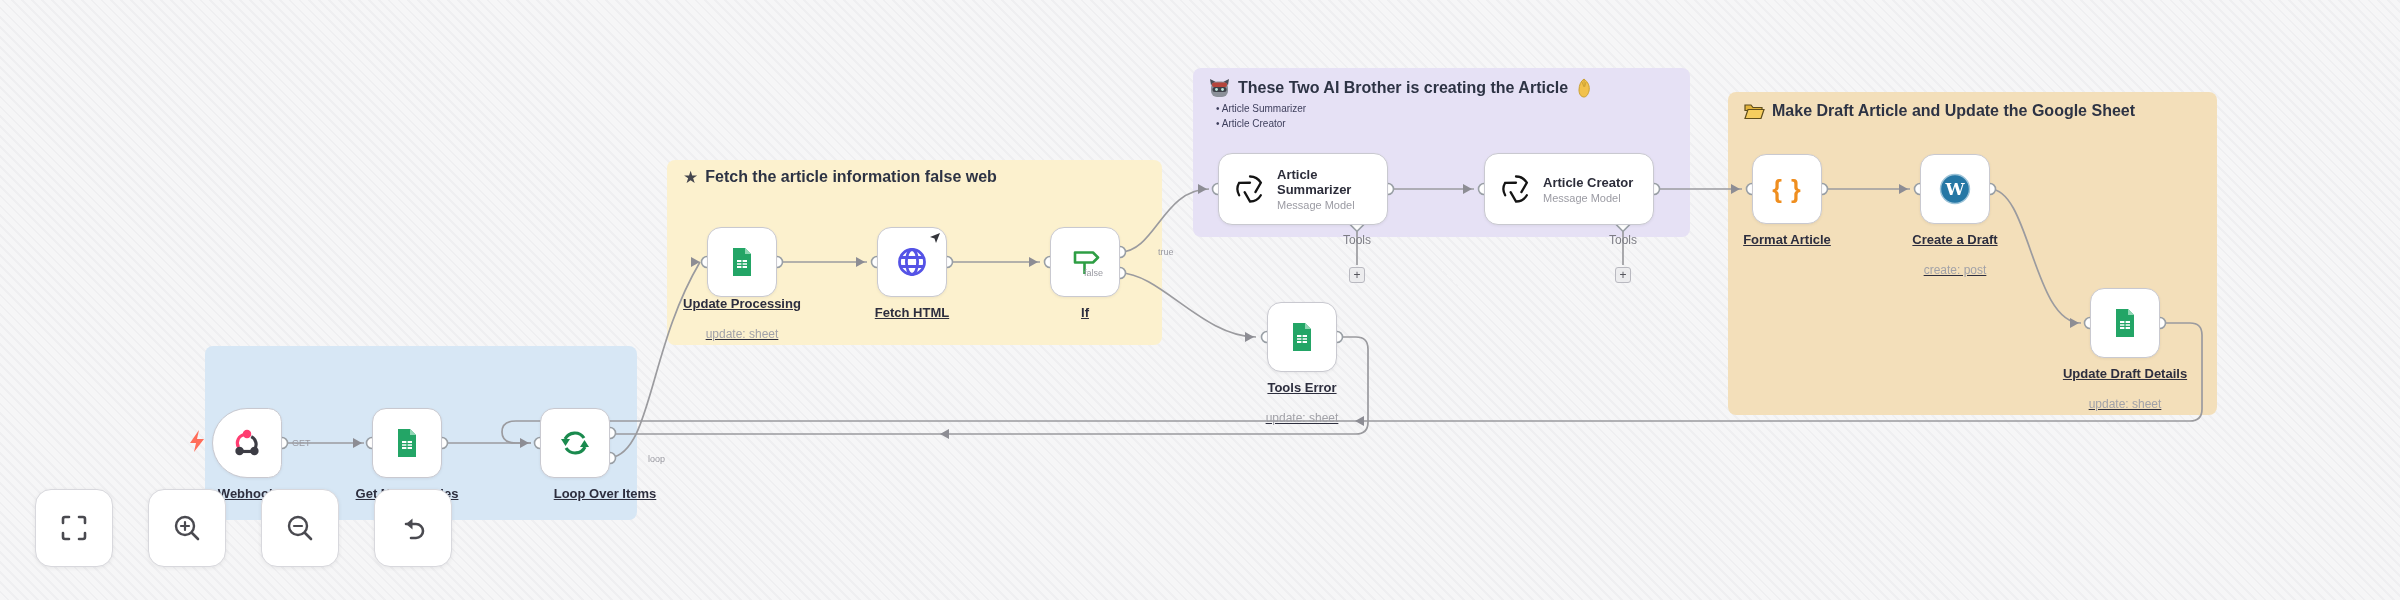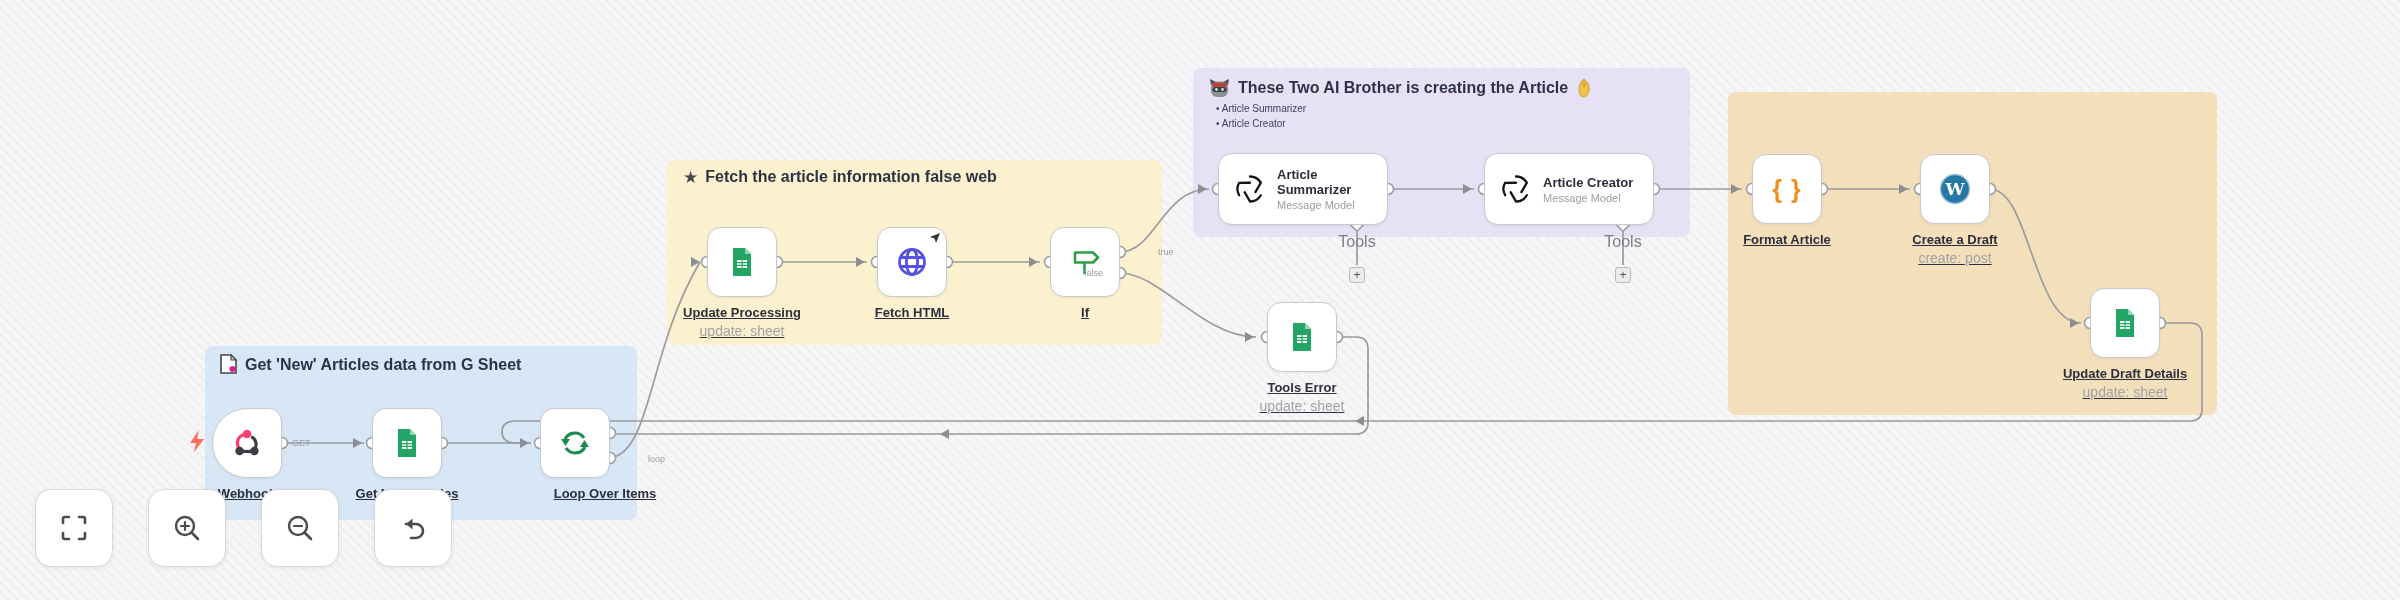--- a/index.html
+++ b/index.html
@@ -31,23 +31,23 @@
   }
   .node.trigger{border-radius:36px 14px 14px 36px;}
   .node.wide{width:170px;height:72px;justify-content:flex-start;padding-left:14px;gap:10px;}
   .node .ntext{display:flex;flex-direction:column;max-width:100px;}
   .node .ntext .nlabel{font-size:13px;font-weight:bold;color:#2c2d3a;line-height:15px;}
   .node .ntext .nsub{font-size:11px;color:#9b9ba3;margin-top:2px;}
   .caption{
     position:absolute;width:170px;text-align:center;
     font-size:13px;font-weight:bold;color:#2d2e3e;line-height:15px;text-decoration:underline;
   }
-  .caption .sub{display:block;font-weight:normal;font-size:14px;color:#a2a2a8;margin-top:4px;}
+  .caption .sub{display:block;font-weight:normal;font-size:12px;color:#a2a2a8;margin-top:16px;}
   .portlabel{position:absolute;font-size:9px;color:#9a9aa2;white-space:nowrap;}
-  .tools-label{position:absolute;font-size:16px;color:#7d7d85;transform:translateX(-50%);}
+  .tools-label{position:absolute;font-size:12px;color:#7d7d85;transform:translateX(-50%);}
   .plusbtn{
     position:absolute;width:16px;height:16px;background:#ececee;border:1px solid #b9b9c0;
     border-radius:3px;color:#55555c;font-size:12px;line-height:14px;text-align:center;
     box-sizing:border-box;
   }
   .ctrl{
     position:absolute;top:489px;width:78px;height:78px;background:#fff;
     border:1.5px solid #d8d8dd;border-radius:16px;box-shadow:0 1px 4px rgba(0,0,0,.07);
     display:flex;align-items:center;justify-content:center;box-sizing:border-box;
   }
@@ -58,28 +58,20 @@
 </head>
 <body>
 
 <div id="canvas">
 
   <div class="group" style="left:205px;top:346px;width:432px;height:174px;background:#d7e7f5;"></div>
   <div class="group" style="left:667px;top:160px;width:495px;height:185px;background:#fcf1ce;"></div>
   <div class="group" style="left:1193px;top:68px;width:497px;height:169px;background:#e6e1f5;"></div>
   <div class="group" style="left:1728px;top:92px;width:489px;height:323px;background:#f3dfba;"></div>
 
-  <div class="group-title" style="left:219px;top:354px;">
-    <svg width="19" height="21" viewBox="0 0 19 21">
-      <path d="M2,1 h10 l5,5 v13 h-15 z" fill="#fff" stroke="#45464e" stroke-width="1.6"></path>
-      <path d="M12,1 l5,5 h-5 z" fill="#d9d9de" stroke="#45464e" stroke-width="1.2"></path>
-      <circle cx="13.5" cy="15" r="3" fill="#e0218a"></circle>
-    </svg>
-    <span>Get 'New' Articles data from G Sheet</span>
-  </div>
 
   <div class="group-title" style="left:683px;top:168px;">
     <span class="star-glyph">★</span>
     <span>Fetch the article information false web</span>
   </div>
 
   <div class="group-title" style="left:1209px;top:78px;gap:8px;">
     <svg width="21" height="20" viewBox="0 0 21 20">
       <polygon points="2,7 1,1 7,4" fill="#4a4e57"></polygon>
       <polygon points="19,7 20,1 14,4" fill="#4a4e57"></polygon>
@@ -93,20 +85,27 @@
     <svg width="16" height="20" viewBox="0 0 16 20">
       <path d="M8,1 C12,4 14,8 13,13 C12,17 10,19 8,19 C5,19 3,16 3,12 C3,7 5,3 8,1 z" fill="#f2c14b" stroke="#caa032" stroke-width="1"></path>
       <path d="M6,4 L8,9 M10,4 L8.6,9 M8,1.5 L8.2,8" stroke="#caa032" stroke-width="0.9" fill="none"></path>
     </svg>
   </div>
   <div class="group-bullets" style="left:1216px;top:101px;">
     <div class="b">Article Summarizer</div>
     <div class="b">Article Creator</div>
   </div>
 
+  <div class="group-title" style="left:1744px;top:102px;">
+    <svg width="21" height="18" viewBox="0 0 21 18">
+      <path d="M1,3 h6 l2,2.5 h9 v3 h-17 z" fill="#e3b43c" stroke="#5e4d1c" stroke-width="1.2"></path>
+      <path d="M1,16.5 L4,7.5 h16 l-3,9 z" fill="#f5cd5e" stroke="#5e4d1c" stroke-width="1.2"></path>
+    </svg>
+    <span>Make Draft Article and Update the Google Sheet</span>
+  </div>
 
   <svg class="overlay" width="2400" height="600" viewBox="0 0 2400 600">
     <g stroke="#9b9b9f" stroke-width="1.7" fill="none">
       <path d="M282,443 L364,443"></path>
       <path d="M447,443 L531,443"></path>
       <path d="M610,458 C652,452 648,350 700,262"></path>
       <path d="M777,262 L867,262"></path>
       <path d="M947,262 L1040,262"></path>
       <path d="M1120,252 C1155,252 1163,189 1209,189"></path>
       <path d="M1120,273 C1160,273 1203,337 1256,337"></path>
@@ -279,21 +278,21 @@
       <path d="M8,3 h12 l6,6 v22 h-18 z" fill="#23a566"></path>
       <path d="M20,3 l6,6 h-6 z" fill="#8fd7b4"></path>
       <rect x="12" y="15" width="10" height="8" fill="#fff"></rect>
       <path d="M12,17.6 h10 M12,20.3 h10 M17,15 v8" stroke="#23a566" stroke-width="1.2"></path>
     </svg>
   </div>
 
   <div class="caption" style="left:162px;top:486px;"><span>Webhook</span></div>
   <div class="caption" style="left:322px;top:486px;"><span>Get New Articles</span></div>
   <div class="caption" style="left:520px;top:486px;"><span>Loop Over Items</span></div>
-  <div class="caption" style="left:657px;top:305px;">
+  <div class="caption" style="left:657px;top:296px;">
     <span>Update Processing</span>
     <span class="sub">update: sheet</span>
   </div>
   <div class="caption" style="left:827px;top:305px;"><span>Fetch HTML</span></div>
   <div class="caption" style="left:1000px;top:305px;"><span>If</span></div>
   <div class="caption" style="left:1217px;top:380px;">
     <span>Tools Error</span>
     <span class="sub">update: sheet</span>
   </div>
   <div class="caption" style="left:1702px;top:232px;"><span>Format Article</span></div>

